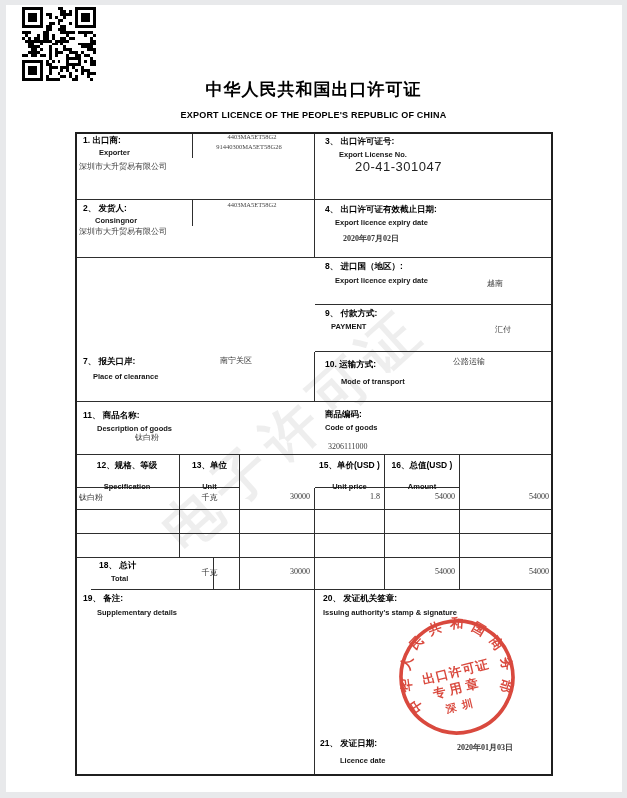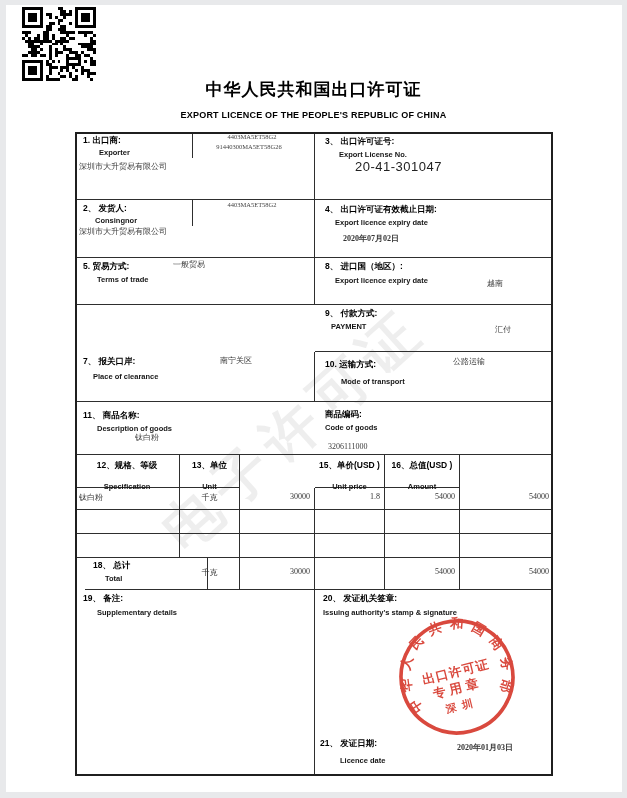--- a/index.html
+++ b/index.html
@@ -297,25 +297,20 @@
     <div class="vline abs" style="left:117px;top:0;height:26px"></div>
     <div class="code abs" style="left:118px;top:1px;width:118px">4403MA5ET58G2</div>
     <div class="val abs" style="left:4px;top:26px">深圳市大升贸易有限公司</div>
   </div>
   <div class="cell" style="left:240px;top:68px;width:238px;height:58px;border-width:0 0 1px 0">
     <div class="cn abs" style="left:10px;top:4px">4、 出口许可证有效截止日期:</div>
     <div class="en abs" style="left:20px;top:18px">Export licence expiry date</div>
     <div class="valb abs" style="left:28px;top:33px">2020年07月02日</div>
   </div>
 
-  <div class="cell" style="left:0;top:126px;width:240px;height:47px;border-width:0 1px 1px 0">
-    <div class="cn abs" style="left:8px;top:3px">5.   贸易方式:</div>
-    <div class="val abs" style="left:98px;top:1px">一般贸易</div>
-    <div class="en abs" style="left:22px;top:17px">Terms of trade</div>
-  </div>
   <div class="cell" style="left:240px;top:126px;width:238px;height:47px;border-width:0 0 1px 0">
     <div class="cn abs" style="left:10px;top:3px">8、 进口国（地区）:</div>
     <div class="en abs" style="left:20px;top:18px">Export licence expiry date</div>
     <div class="val abs" style="left:172px;top:20px">越南</div>
   </div>
 
   <div class="cell" style="left:240px;top:173px;width:238px;height:47px;border-width:0 0 1px 0">
     <div class="cn abs" style="left:10px;top:3px">9、 付款方式:</div>
     <div class="en abs" style="left:16px;top:17px">PAYMENT</div>
     <div class="val abs" style="left:180px;top:19px">汇付</div>
@@ -374,21 +369,21 @@
   <div class="cell" style="left:310px;top:378px;width:75px;height:24px;border-width:0 1px 1px 0"></div>
   <div class="cell" style="left:385px;top:378px;width:93px;height:24px;border-width:0 0 1px 0"></div>
 
   <div class="cell" style="left:0;top:402px;width:105px;height:24px;border-width:0 1px 1px 0"></div>
   <div class="cell" style="left:105px;top:402px;width:60px;height:24px;border-width:0 1px 1px 0"></div>
   <div class="cell" style="left:165px;top:402px;width:75px;height:24px;border-width:0 1px 1px 0"></div>
   <div class="cell" style="left:240px;top:402px;width:70px;height:24px;border-width:0 1px 1px 0"></div>
   <div class="cell" style="left:310px;top:402px;width:75px;height:24px;border-width:0 1px 1px 0"></div>
   <div class="cell" style="left:385px;top:402px;width:93px;height:24px;border-width:0 0 1px 0"></div>
 
-  <div class="cell" style="left:10px;top:426px;width:123px;height:32px;border-width:0 1px 1px 0">
+  <div class="cell" style="left:16px;top:426px;width:123px;height:32px;border-width:0 1px 1px 0">
     <div class="cn abs" style="left:8px;top:2px">18、 总计</div>
     <div class="en abs" style="left:20px;top:16px">Total</div>
   </div>
   <div class="cell dc ta-c" style="left:105px;top:426px;width:60px;height:32px;border-width:0 1px 1px 0;padding-top:9px">千克</div>
   <div class="cell dc ta-r" style="left:165px;top:426px;width:75px;height:32px;border-width:0 1px 1px 0;padding-top:9px">30000</div>
   <div class="cell" style="left:240px;top:426px;width:70px;height:32px;border-width:0 1px 1px 0"></div>
   <div class="cell dc ta-r" style="left:310px;top:426px;width:75px;height:32px;border-width:0 1px 1px 0;padding-top:9px">54000</div>
   <div class="cell dc ta-r" style="left:385px;top:426px;width:93px;height:32px;border-width:0 0 1px 0;padding-top:9px">54000</div>
 
   <div class="cell" style="left:0;top:458px;width:240px;height:186px;border-width:0 1px 0 0">

